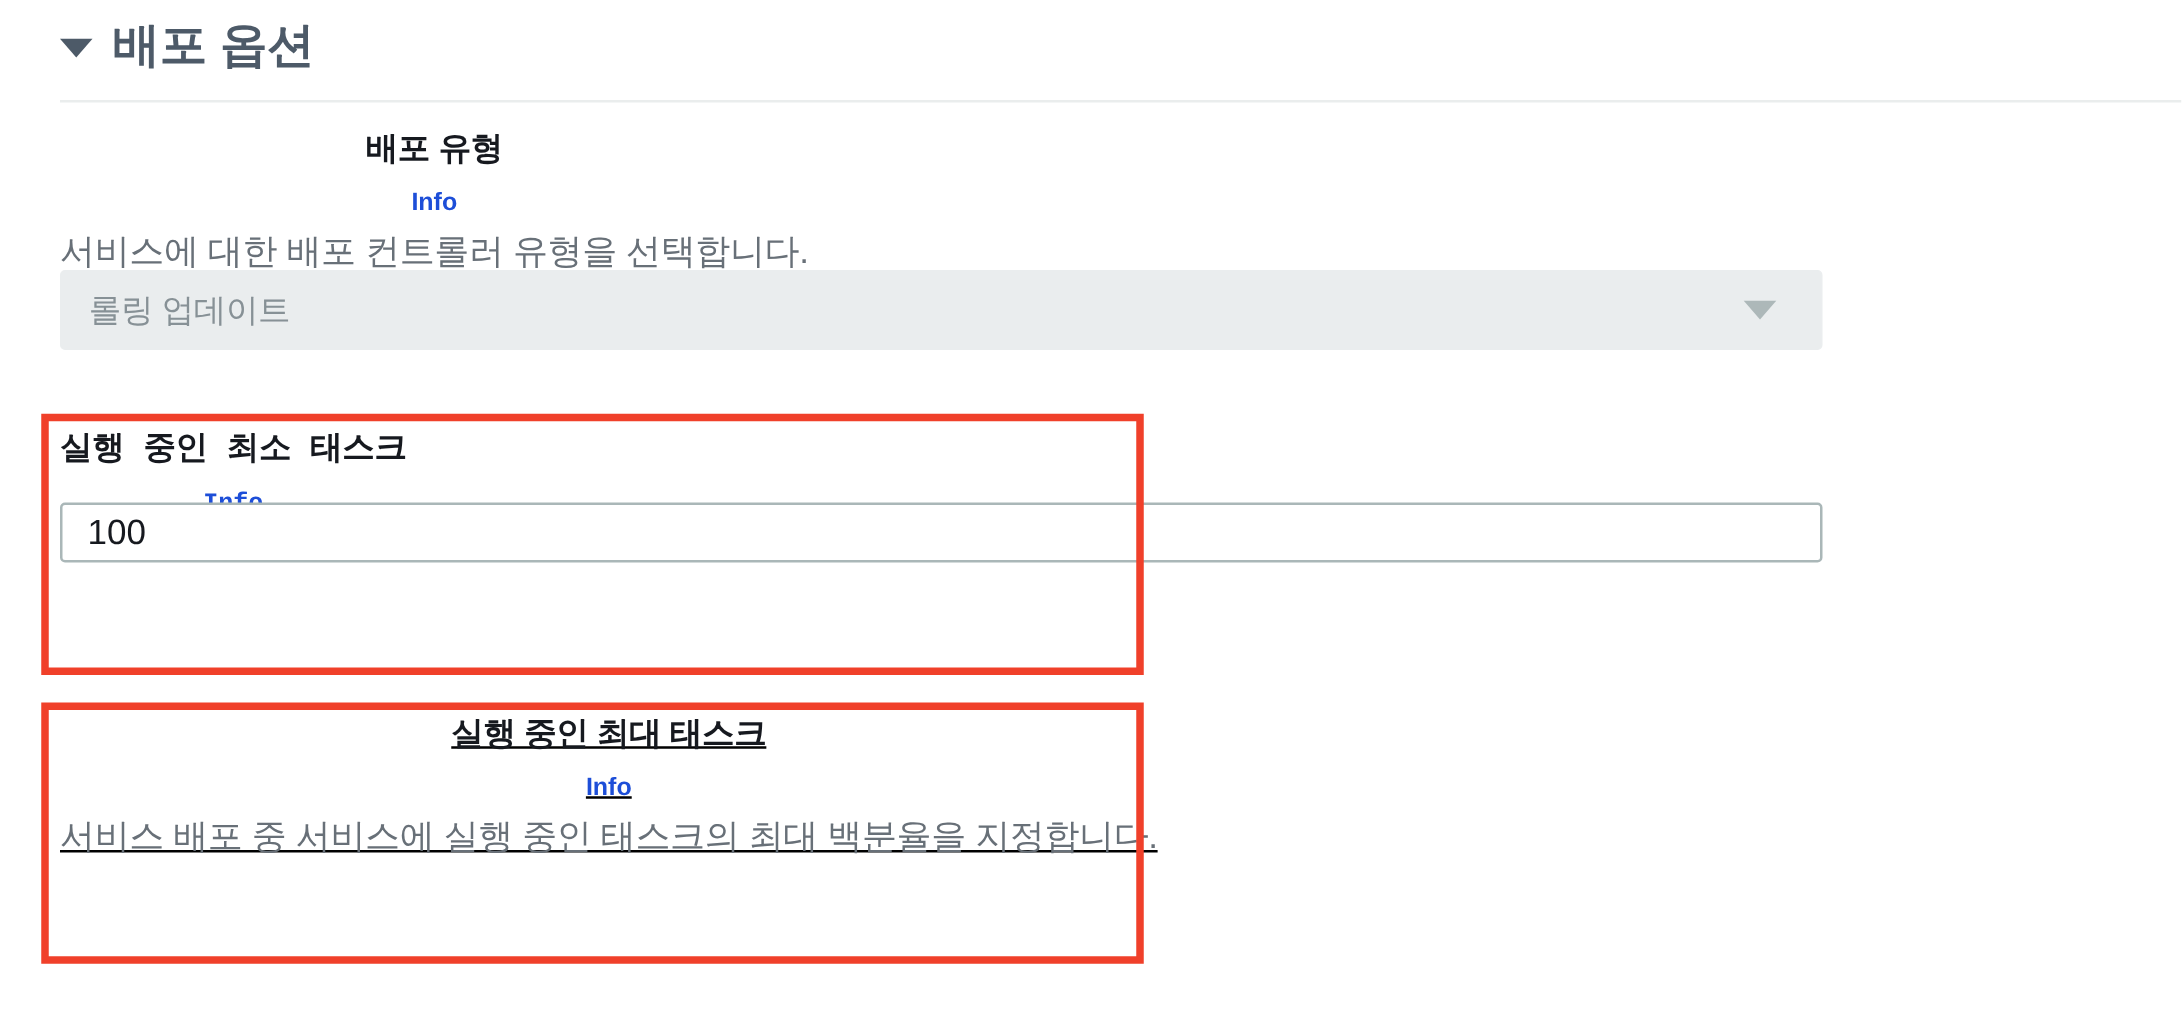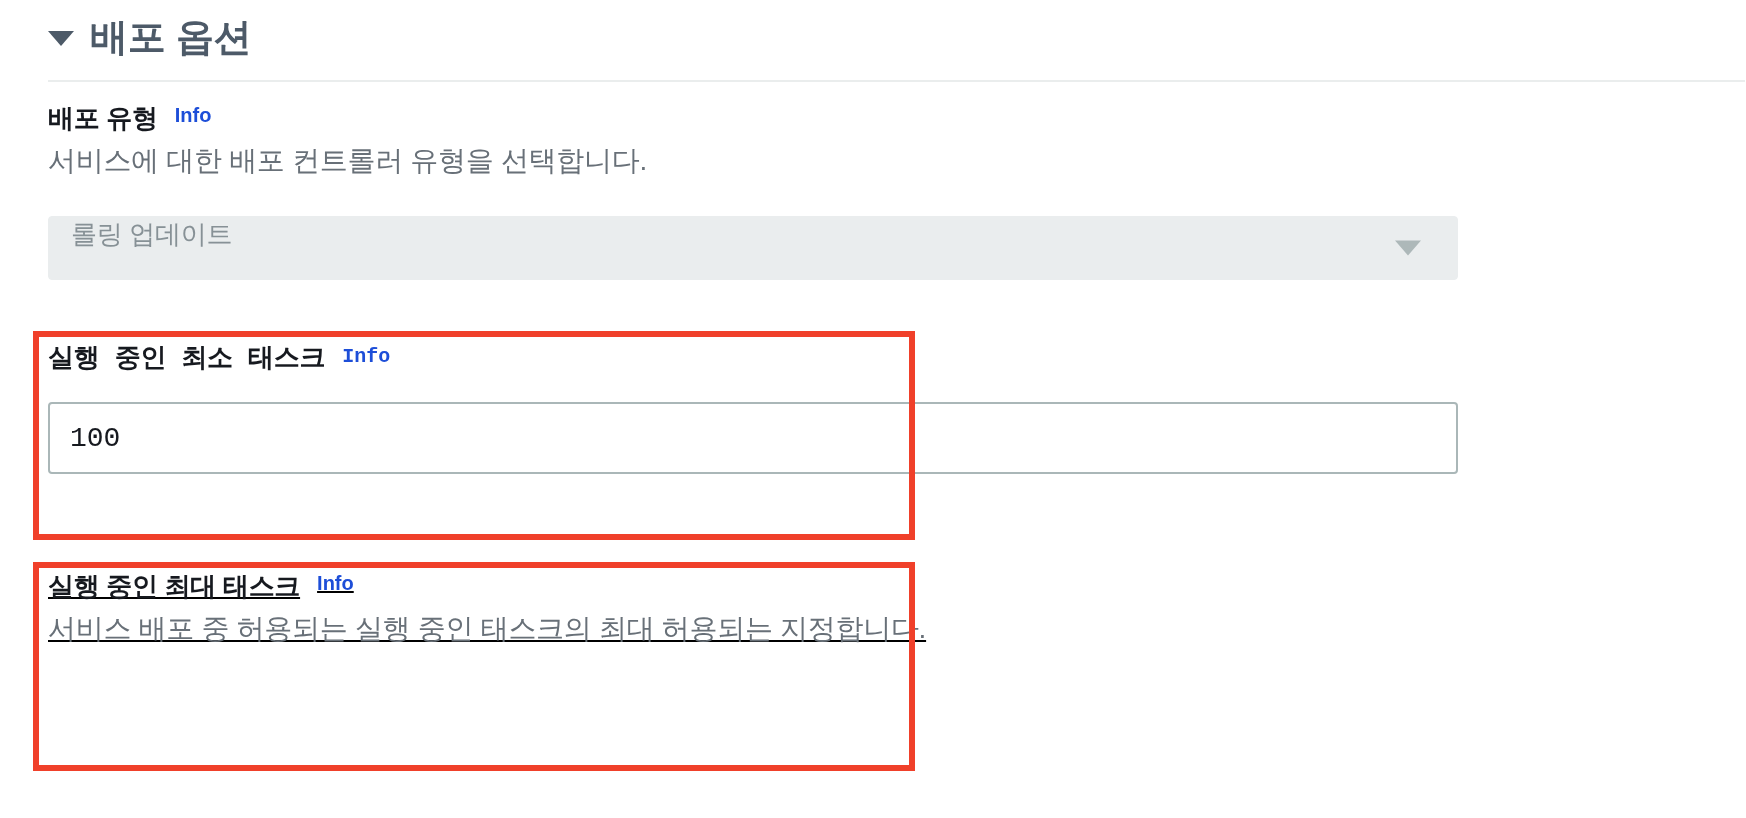--- a/index.html
+++ b/index.html
@@ -59,22 +59,23 @@
     height: 2px;
     background: #eaeded;
   }
 
   
   .field {
     position: absolute;
   }
   .field-label-row {
     display: flex;
-    align-items: flex-start;
+    align-items: center;
     gap: 17px;
+    flex-direction: column;
   }
   .field-label {
     font-size: 26px;
     font-weight: 700;
     color: #16191f;
     line-height: 1.15;
     letter-spacing: -0.3px;
   }
   .info-link {
     font-size: 20px;
@@ -103,21 +104,21 @@
   }
   .select-box {
     position: relative;
     width: 100%;
     height: 100%;
     box-sizing: border-box;
     background: #eaedee;
     border: 1px solid #eaedee;
     border-radius: 4px;
     display: flex;
-    align-items: flex-start;
+    align-items: center;
     padding-left: 22px;
     cursor: not-allowed;
   }
   .select-value {
     font-size: 26px;
     color: #879196;
     letter-spacing: -0.3px;
   }
   .select-caret {
     position: absolute;
@@ -130,25 +131,25 @@
     border-right: 13px solid transparent;
     border-top: 15px solid #adb8b9;
   }
 
   
   .text-input {
     position: absolute;
     box-sizing: border-box;
     left: 48px;
     width: 1410px;
-    height: 72px;
+    height: 48px;
     background: #ffffff;
     border: 2px solid #aab7b8;
     border-radius: 4px;
-    font-family: Liberation Mono, monospace;
+    font-family: Liberation Sans, sans-serif;
     font-size: 28px;
     color: #16191f;
     padding: 0 20px;
     outline: none;
   }
 
   
   .highlight-box {
     position: absolute;
     box-sizing: border-box;
@@ -193,19 +194,19 @@
 
   <input class="text-input" style="top: 402px;" type="text" value="100" placeholder="">
 
   <div class="highlight-box" style="left:33px; top:331px; width:882px; height:209px;"></div>
 
   <div class="field" style="left:48px; top:572px;text-decoration:underline;">
     <div class="field-label-row">
       <span class="field-label">실행 중인 최대 태스크</span>
       <a class="info-link" href="#">Info</a>
     </div>
-    <div class="field-desc">서비스 배포 중 허용되는 실행 중인 태스크의 최대 허용되는 지정합니다.</div>
+    <div class="field-desc">서비스 배포 중 서비스에 실행 중인 태스크의 최대 백분율을 지정합니다.</div>
   </div>
 
 
   <div class="highlight-box" style="left:33px; top:562px; width:882px; height:209px;"></div>
 
 </div>
 
 </body></html>

